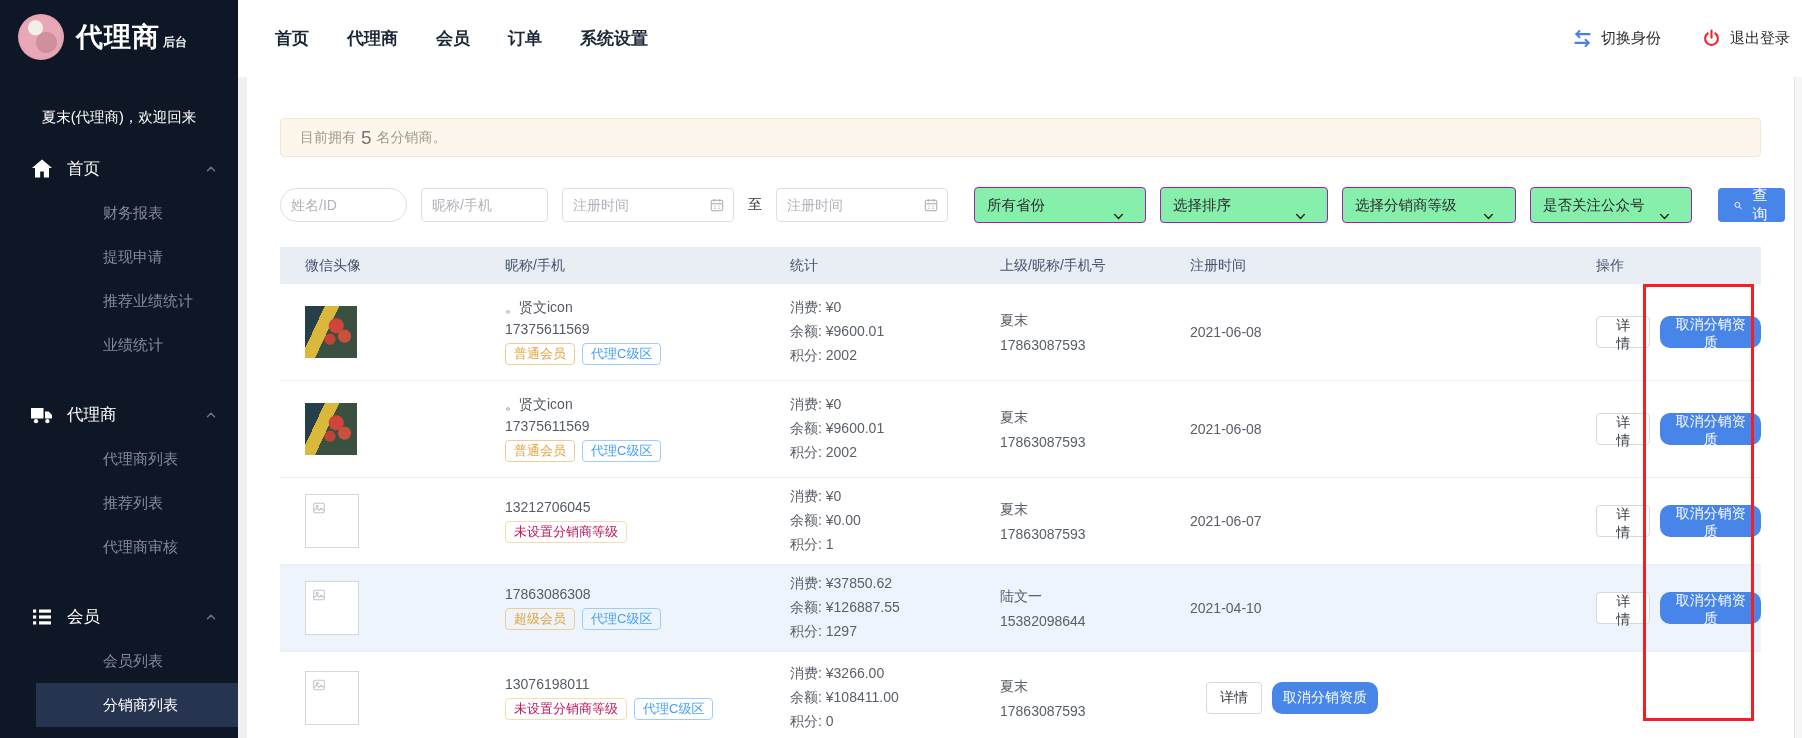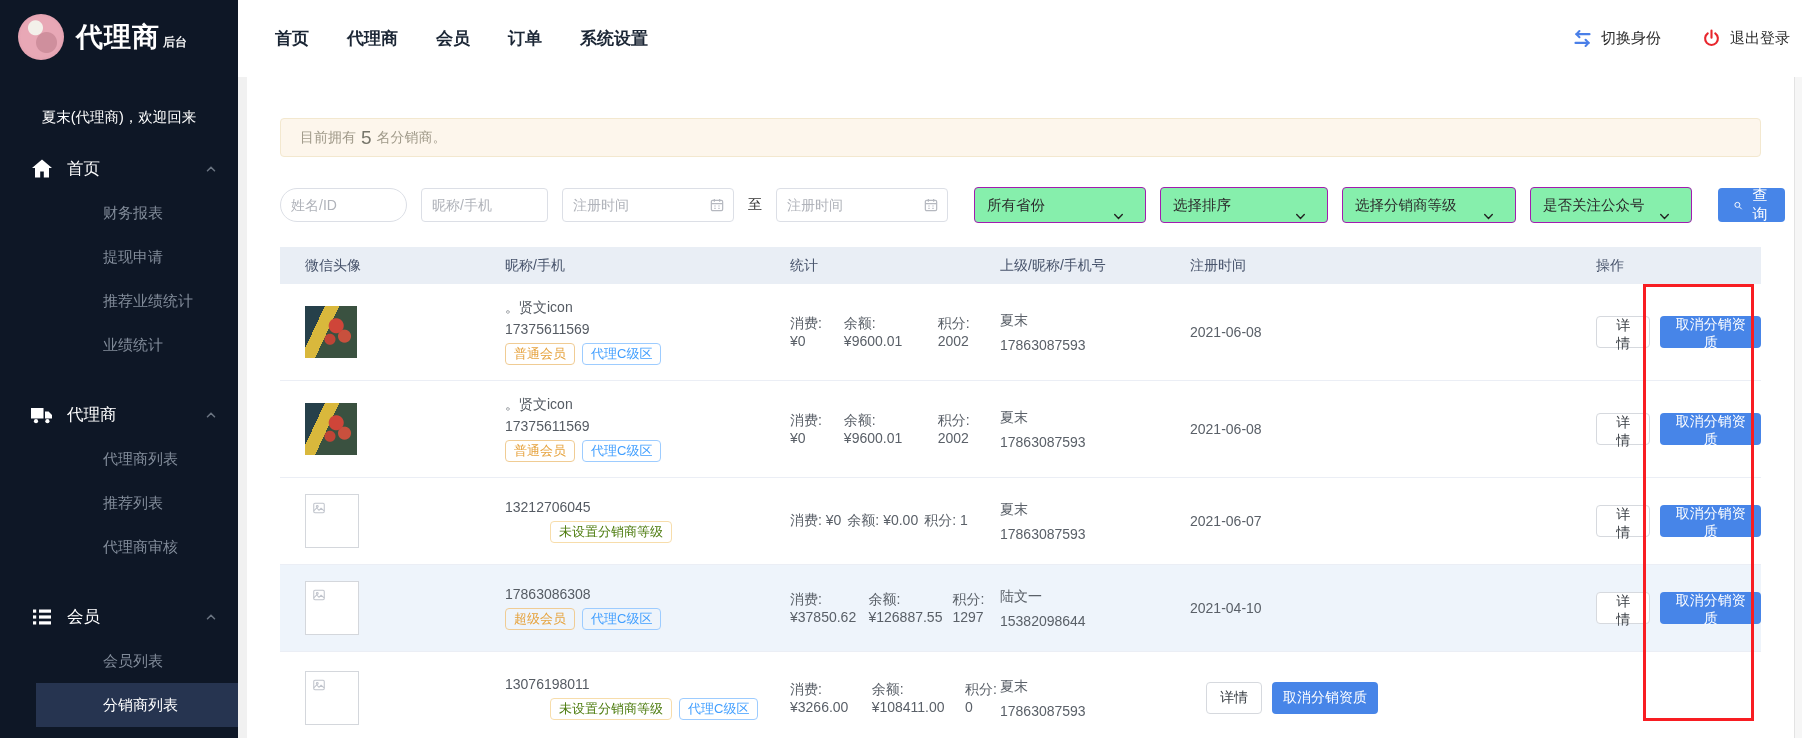--- a/index.html
+++ b/index.html
@@ -84,28 +84,28 @@
       radial-gradient(circle at 48% 64%, #bf4436 0 5px, transparent 6px),
       linear-gradient(115deg, #26404a 0 26%, #d9b83c 26% 45%, #3a5140 45% 100%);}
   .avatar-broken{width:52px;height:52px;background:#fff;border:1px solid #d4d7dc;position:relative;}
   .avatar-broken svg{position:absolute;left:3px;top:3px;width:14px;height:14px;}
   .cell-nick{padding-left:5px;display:flex;flex-direction:column;gap:4px;}
   .nick-line{color:#555b63;}
   .tags{display:flex;gap:7px;margin-top:2px;}
   .tag{display:inline-block;border:1px solid;border-radius:4px;font-size:13px;line-height:20px;padding:0 8px;background:transparent;}
   .tag.orange{color:#e6a23c;border-color:#f0cc94;}
   .tag.blue{color:#409eff;border-color:#9dccff;}
-  .tag.pale-orange{color:#4d7c0f;border-color:#f7ddab;margin-left:45px;}
-  .cell-stats{display:flex;flex-direction:row;gap:6px;}
+  .tag.pale-orange{color:#be185d;border-color:#f7ddab;}
+  .cell-stats{display:flex;flex-direction:column;gap:6px;}
   .cell-parent{display:flex;flex-direction:column;gap:7px;}
   .cell-date{}
   .cell-action{display:flex;align-items:center;gap:10px;padding-left:16px;}
   .detail-btn{height:32px;padding:0 13px;background:#fff;border:1px solid #d6d9de;border-radius:4px;
               color:#3a3f45;font-size:14px;cursor:pointer;font-family:"Liberation Sans",sans-serif;}
-  .cancel-btn{height:32px;padding:0 11px;background:#4785e8;border:none;border-radius:4px;
+  .cancel-btn{height:32px;padding:0 11px;background:#4785e8;border:none;border-radius:10px;
               color:#fff;font-size:14px;cursor:pointer;font-family:"Liberation Sans",sans-serif;}
 
   
   .red-box{position:absolute;left:1643px;top:284px;width:111px;height:437px;
            border:3px solid #f81d22;pointer-events:none;box-sizing:border-box;}
 
   
   .page-strip{position:absolute;right:0;top:77px;width:7px;height:661px;background:#f6f6f6;border-left:1px solid #e3e3e3;}
 </style>
 </head>

